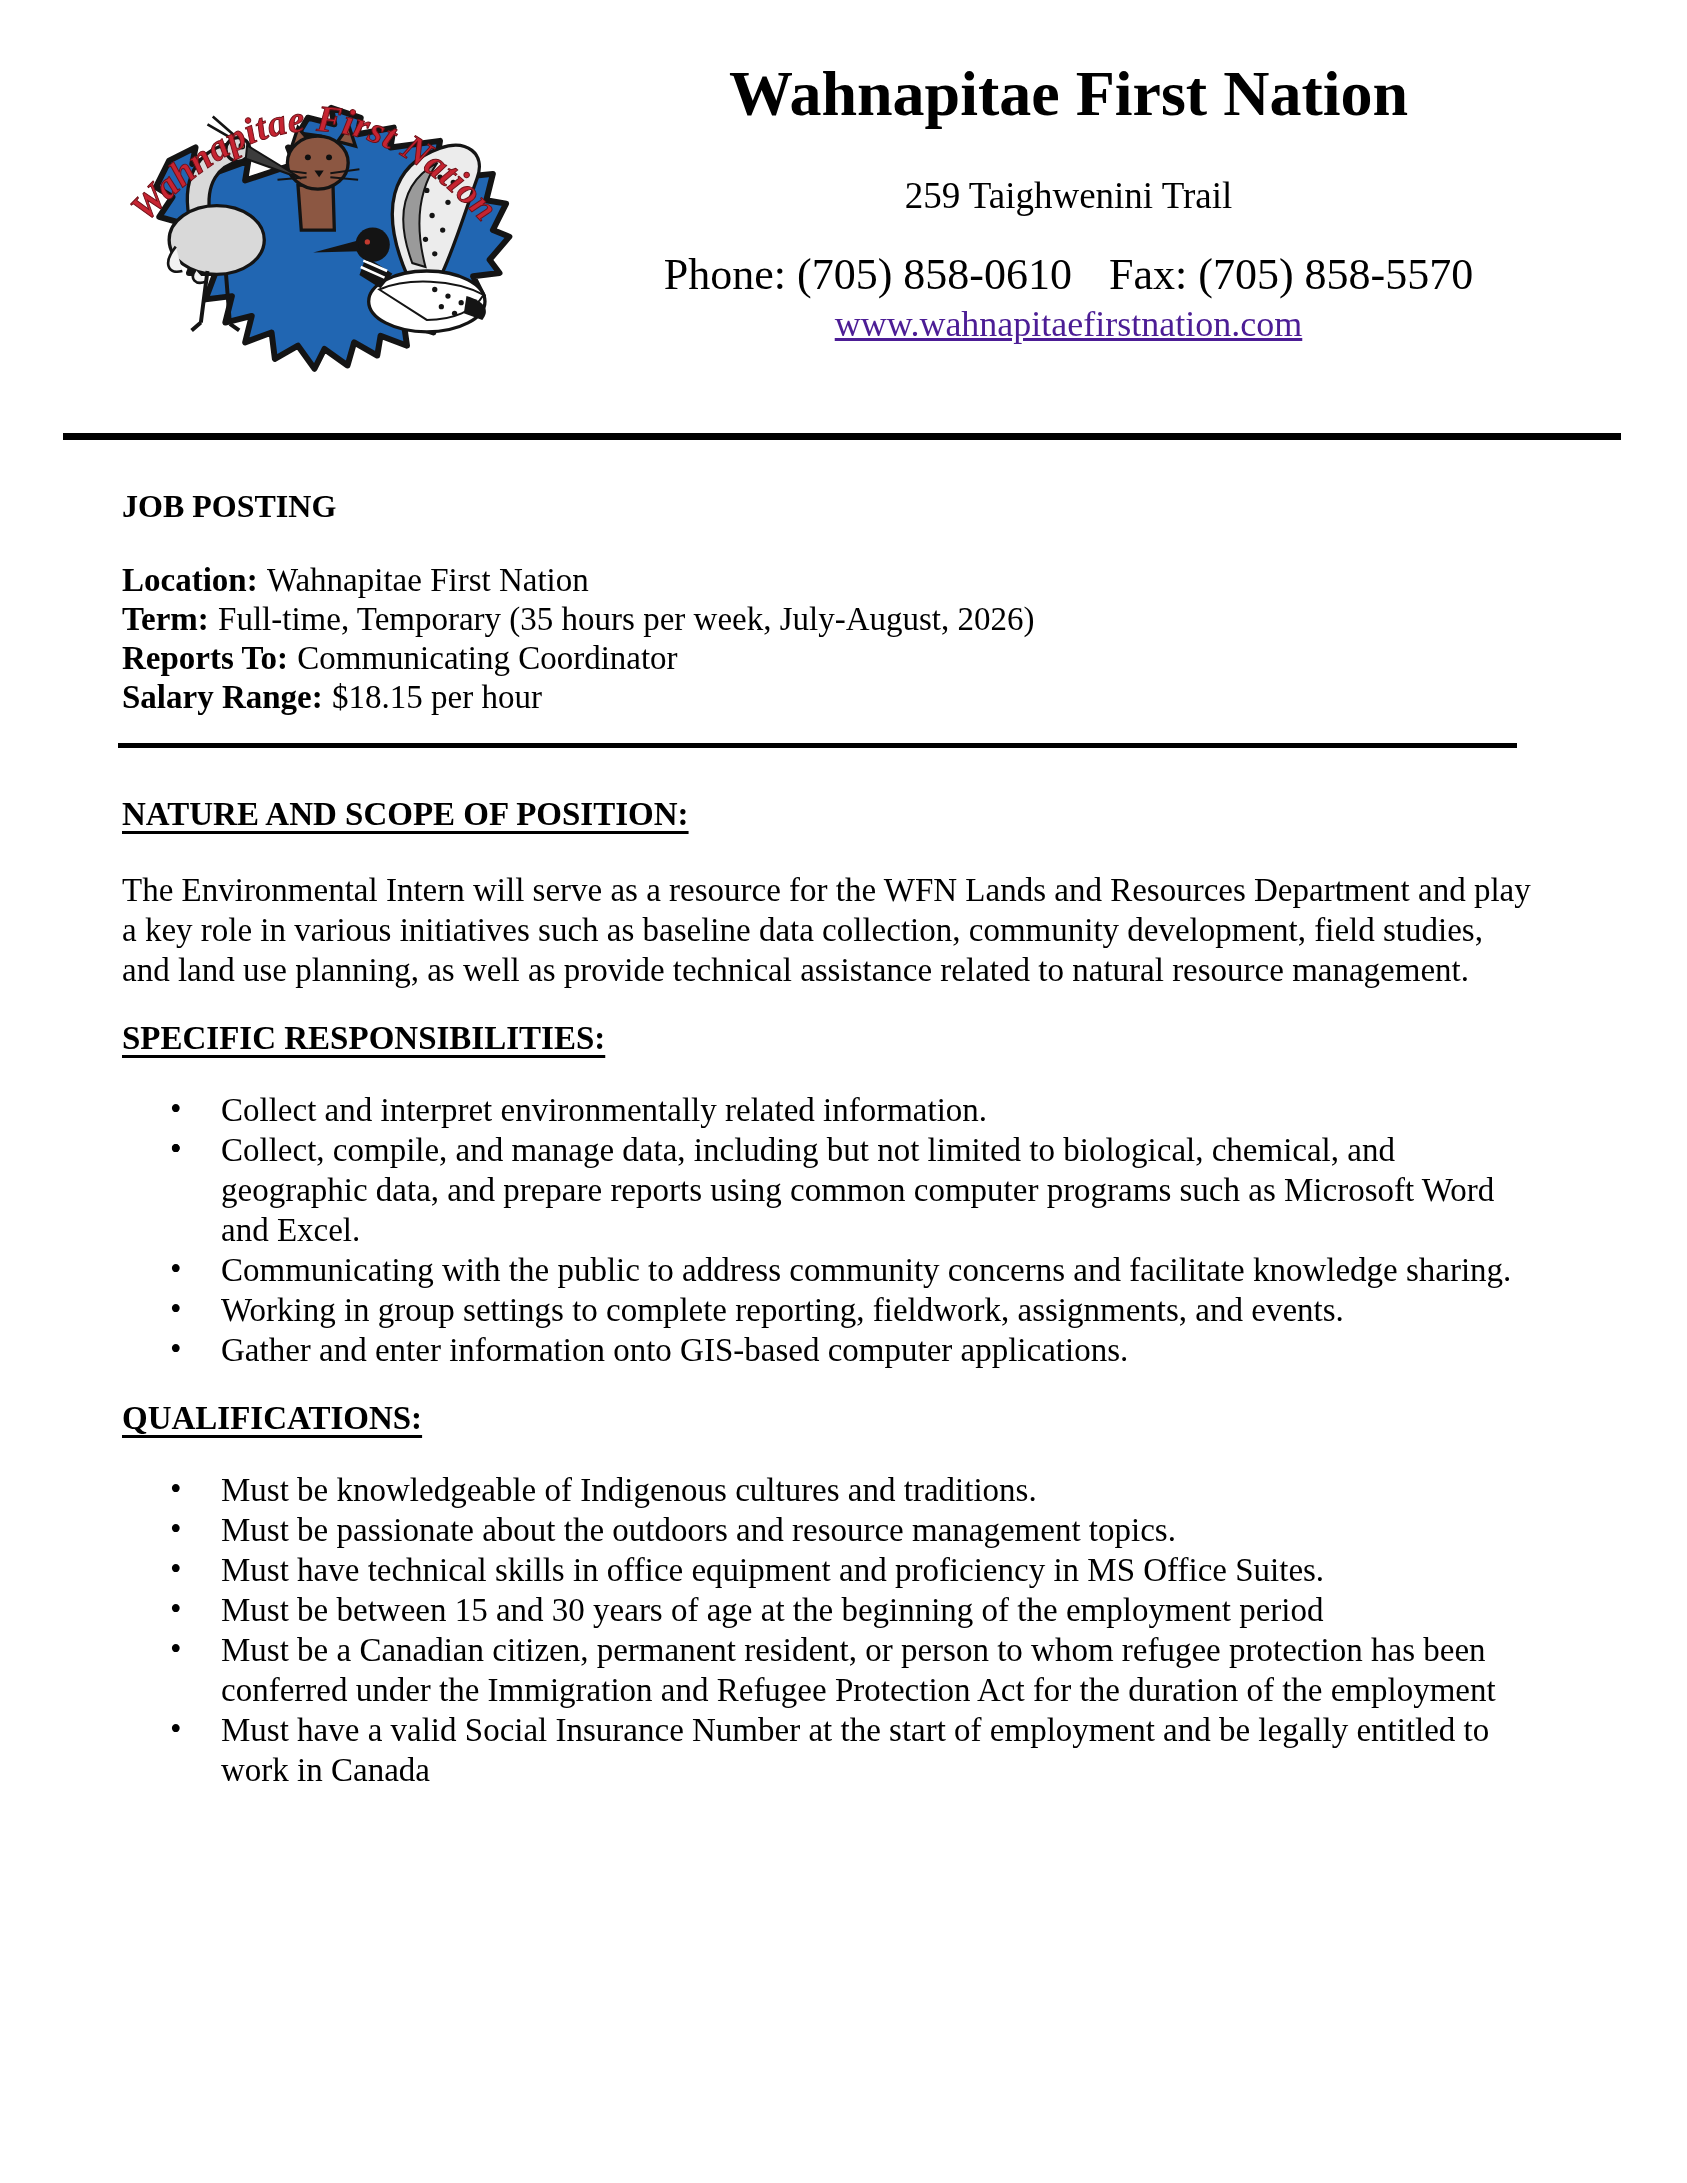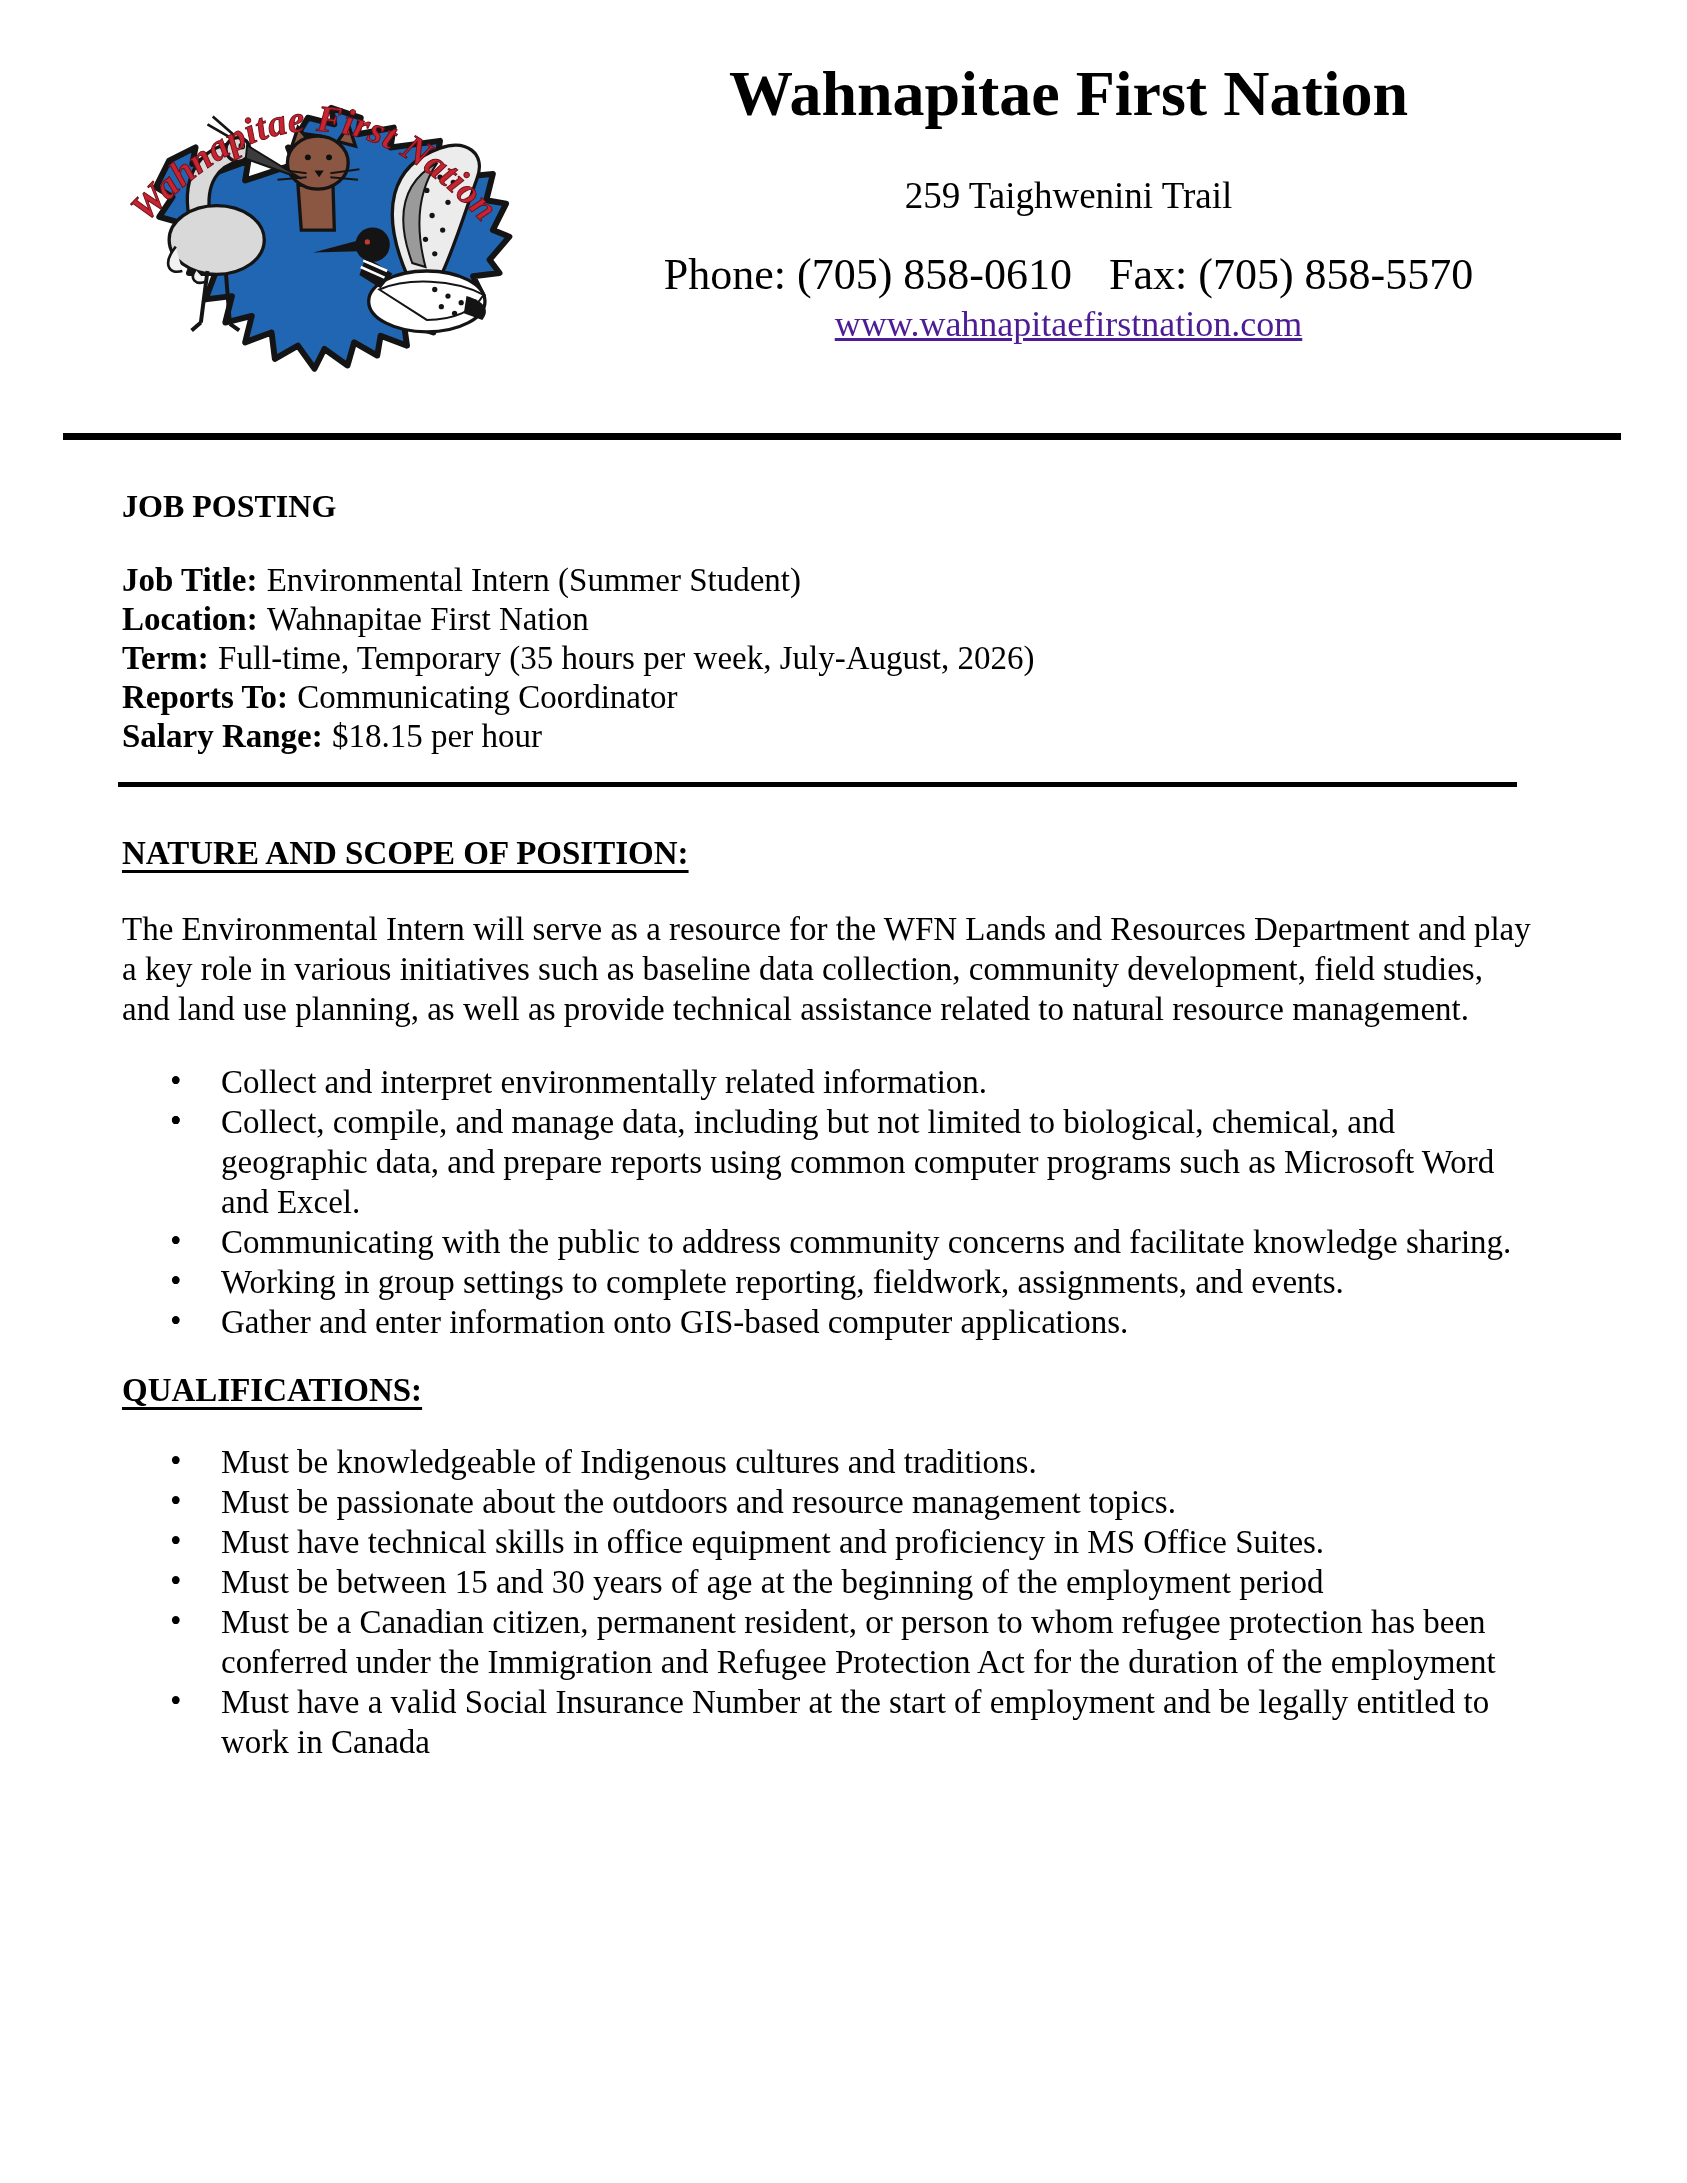--- a/index.html
+++ b/index.html
@@ -131,23 +131,20 @@
       </div>
     </div>
   </div>
 
   <hr class="rule-1">
 
   <div class="job-posting">JOB POSTING</div>
 
   <div class="details">
 
-      <div class="detail-row">
-        <span class="lbl">Job Title:</span><span class="val">Environmental Intern (Summer Student)</span>
-      </div>
 
       <div class="detail-row">
         <span class="lbl">Location:</span><span class="val">Wahnapitae First Nation</span>
       </div>
 
       <div class="detail-row">
         <span class="lbl">Term:</span><span class="val">Full-time, Temporary (35 hours per week, July-August, 2026)</span>
       </div>
 
       <div class="detail-row">
@@ -157,20 +154,21 @@
       <div class="detail-row">
         <span class="lbl">Salary Range:</span><span class="val">$18.15 per hour</span>
       </div>
     </div>
 
   <hr class="rule-2">
 
   <h2 class="section-heading"><span class="u">NATURE AND SCOPE OF POSITION:</span></h2>
   <p class="para">The Environmental Intern will serve as a resource for the WFN Lands and Resources Department and play a key role in various initiatives such as baseline data collection, community development, field studies, and land use planning, as well as provide technical assistance related to natural resource management.</p>
 
+  <h2 class="section-heading tight"><span class="u">SPECIFIC RESPONSIBILITIES:</span></h2>
   <ul class="bullets">
 
       <li>
         <span class="bullet">•</span><span>Collect and interpret environmentally related information.</span>
       </li>
 
       <li>
         <span class="bullet">•</span>
       </li>
 

